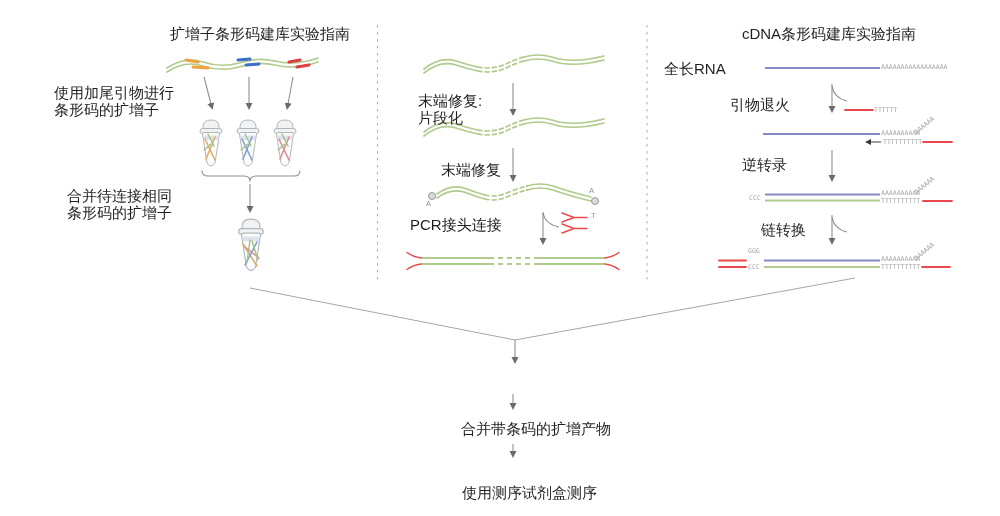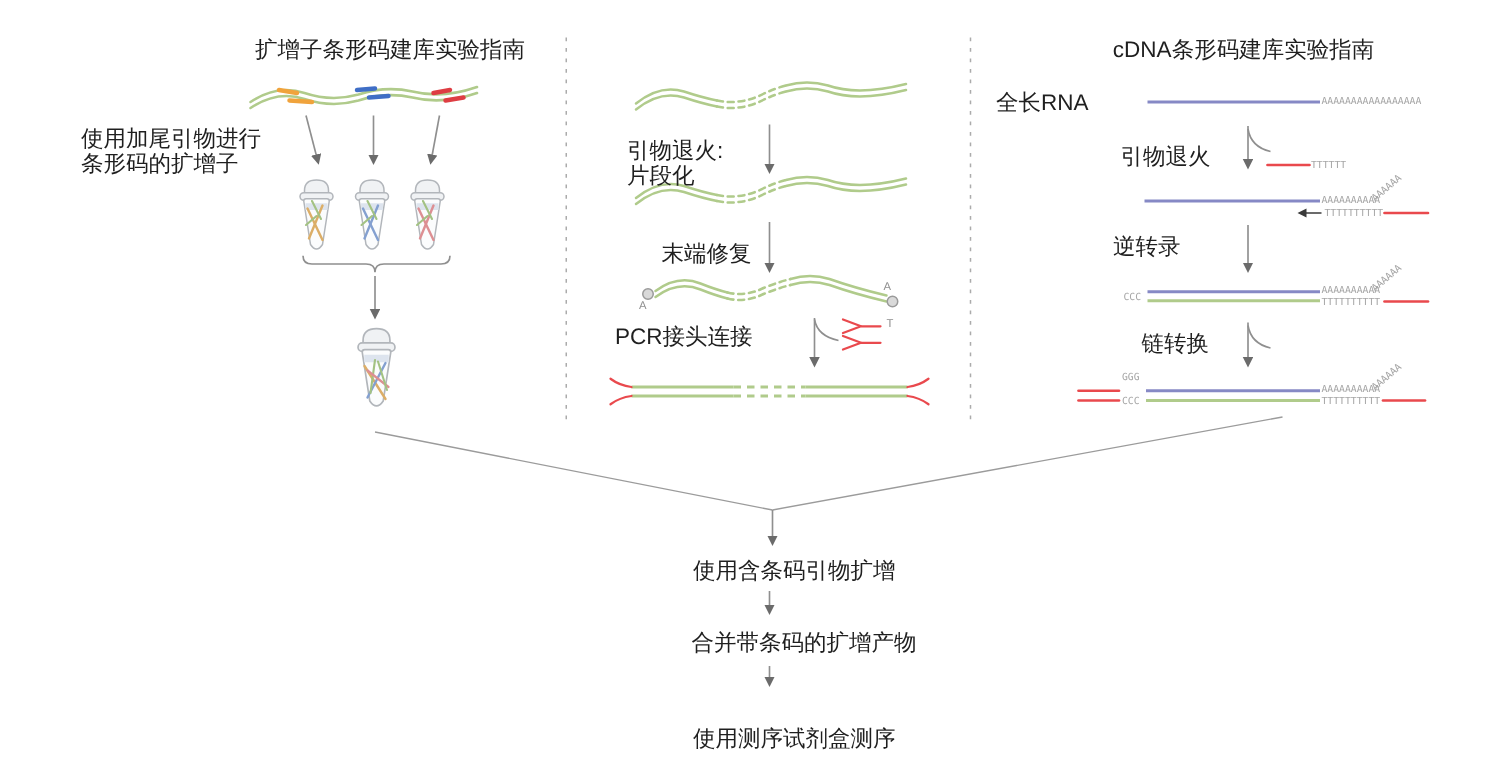--- a/index.html
+++ b/index.html
@@ -194,30 +194,34 @@
     <line class="arr" x1="513" y1="444" x2="513" y2="452" marker-end="url(#ah)"></line>
   </svg>
 
   <div class="lbl ctr" style="left:260px;top:25px;">扩增子条形码建库实验指南</div>
   <div class="lbl ctr" style="left:829px;top:25px;">cDNA条形码建库实验指南</div>
 
   <div class="lbl" style="left:54px;top:84px;">
     <div>使用加尾引物进行</div>
     <div>条形码的扩增子</div>
   </div>
+  <div class="lbl" style="left:67px;top:187px;">
+    <div>合并待连接相同</div>
+    <div>条形码的扩增子</div>
+  </div>
 
   <div class="lbl" style="left:418px;top:92px;">
-    <div>引物退火:</div>
+    <div>末端修复:</div>
     <div>片段化</div>
   </div>
   <div class="lbl" style="left:441px;top:161px;">末端修复</div>
   <div class="lbl" style="left:392px;top:216px;margin-left:18px;">PCR接头连接</div>
 
   <div class="lbl" style="left:664px;top:60px;">全长RNA</div>
-  <div class="lbl" style="left:747px;top:96px;text-align:center;">引物退火</div>
+  <div class="lbl" style="left:730px;top:96px;text-align:center;">引物退火</div>
   <div class="lbl" style="left:742px;top:156px;">逆转录</div>
   <div class="lbl" style="left:761px;top:221px;">链转换</div>
 
   <span class="tiny" style="left:426px;top:200px;">A</span>
   <span class="tiny" style="left:589px;top:187px;">A</span>
   <span class="tiny" style="left:591px;top:212px;">T</span>
 
   <span class="seq" style="left:881px;top:64px;">AAAAAAAAAAAAAAAAA</span>
   <span class="seq" style="left:874px;top:107px;">TTTTTT</span>
 
@@ -229,17 +233,16 @@
   <span class="seq" style="left:881px;top:190px;">AAAAAAAAAA</span>
   <span class="seq tailr" style="left:918px;top:189px;">AAAAAA</span>
   <span class="seq" style="left:881px;top:198px;">TTTTTTTTTT</span>
 
   <span class="seq" style="left:748px;top:248px;">GGG</span>
   <span class="seq" style="left:748px;top:263.5px;">CCC</span>
   <span class="seq" style="left:881px;top:256px;">AAAAAAAAAA</span>
   <span class="seq tailr" style="left:918px;top:255px;">AAAAAA</span>
   <span class="seq" style="left:881px;top:264px;">TTTTTTTTTT</span>
 
-  <div class="lbl" style="left:462px;top:372px;">使用含条码引物扩增</div>
   <div class="lbl" style="left:461px;top:420px;">合并带条码的扩增产物</div>
   <div class="lbl" style="left:462px;top:462px;margin-top:22px;">使用测序试剂盒测序</div>
 
 </div>
 
 </body></html>

